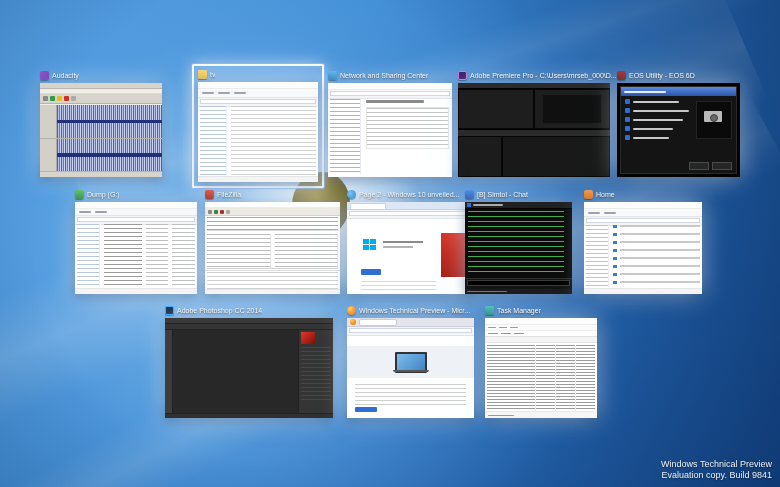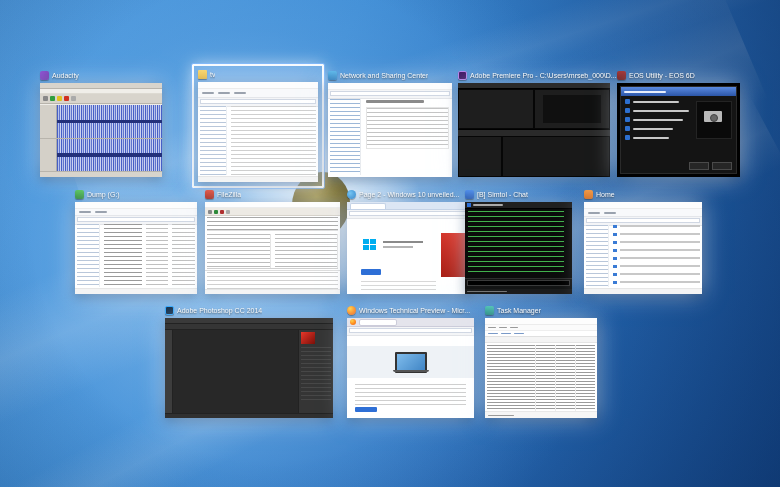--- a/index.html
+++ b/index.html
@@ -532,13 +532,17 @@
         <span class="dash"></span>
       </div>
       <div class="tm-head"></div>
       <div class="tm-body"></div>
       <div class="tm-sb">
           <span class="dash"></span>
         </div>
     </div>
   </div>
 
+  <div class="watermark">
+    <div>Windows Technical Preview</div>
+    <div>Evaluation copy. Build 9841</div>
+  </div>
 </div>
 
 </body></html>

